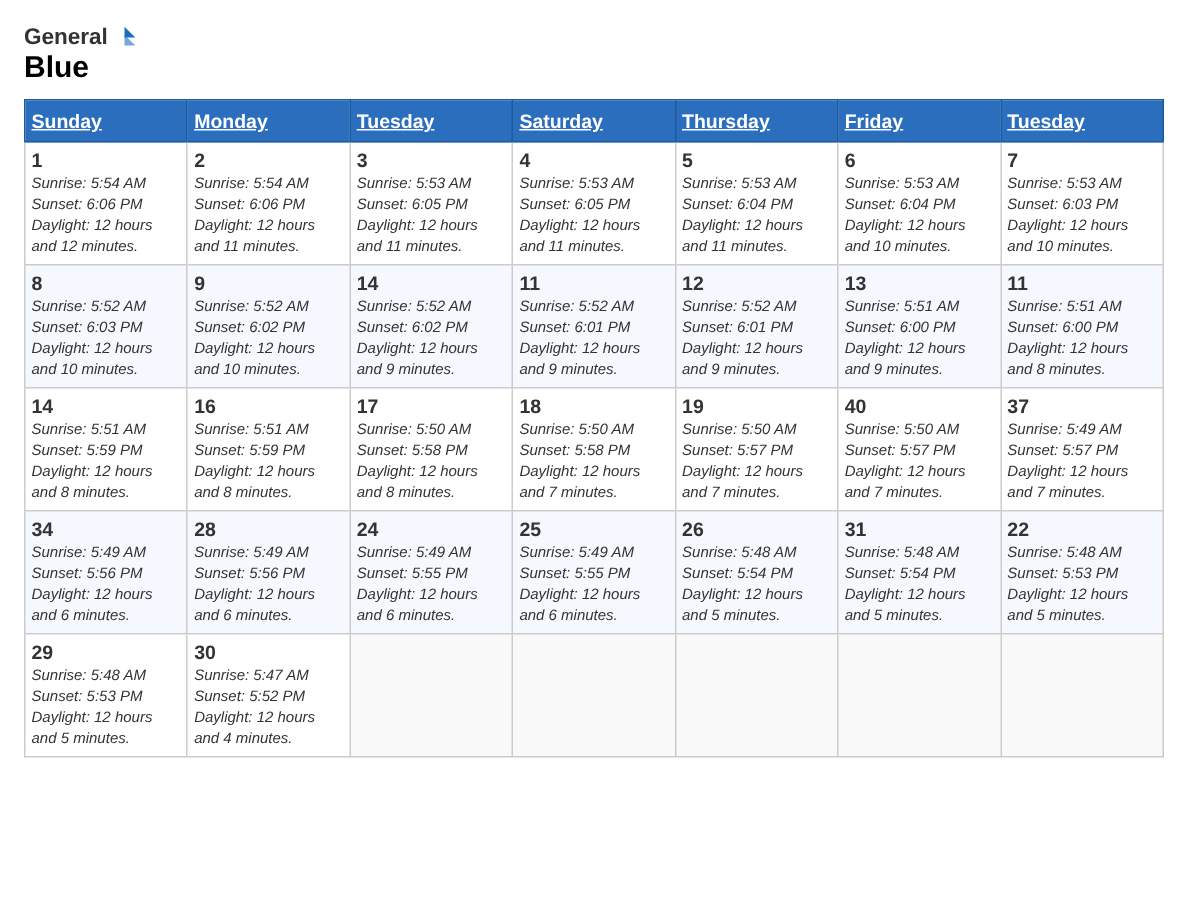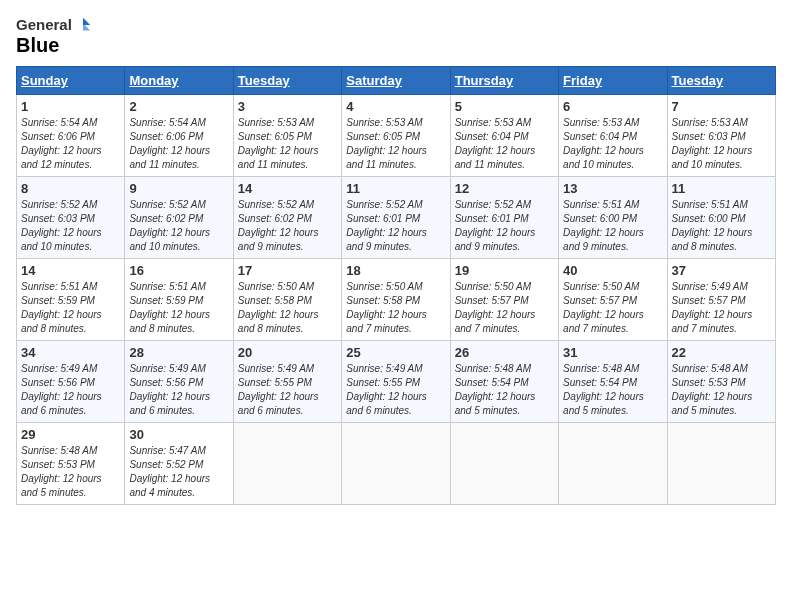--- a/index.html
+++ b/index.html
@@ -205,21 +205,21 @@
       <tr>
         <td>
           <span class="day-num">34</span>
 <div class="day-info">Sunrise: 5:49 AM<br>Sunset: 5:56 PM<br>Daylight: 12 hours<br>and 6 minutes.</div>
         </td>
         <td>
           <span class="day-num">28</span>
 <div class="day-info">Sunrise: 5:49 AM<br>Sunset: 5:56 PM<br>Daylight: 12 hours<br>and 6 minutes.</div>
         </td>
         <td>
-          <span class="day-num">20</span>
+          <span class="day-num">24</span>
 <div class="day-info">Sunrise: 5:49 AM<br>Sunset: 5:55 PM<br>Daylight: 12 hours<br>and 6 minutes.</div>
         </td>
         <td>
           <span class="day-num">25</span>
 <div class="day-info">Sunrise: 5:49 AM<br>Sunset: 5:55 PM<br>Daylight: 12 hours<br>and 6 minutes.</div>
         </td>
         <td>
           <span class="day-num">26</span>
 <div class="day-info">Sunrise: 5:48 AM<br>Sunset: 5:54 PM<br>Daylight: 12 hours<br>and 5 minutes.</div>
         </td>

